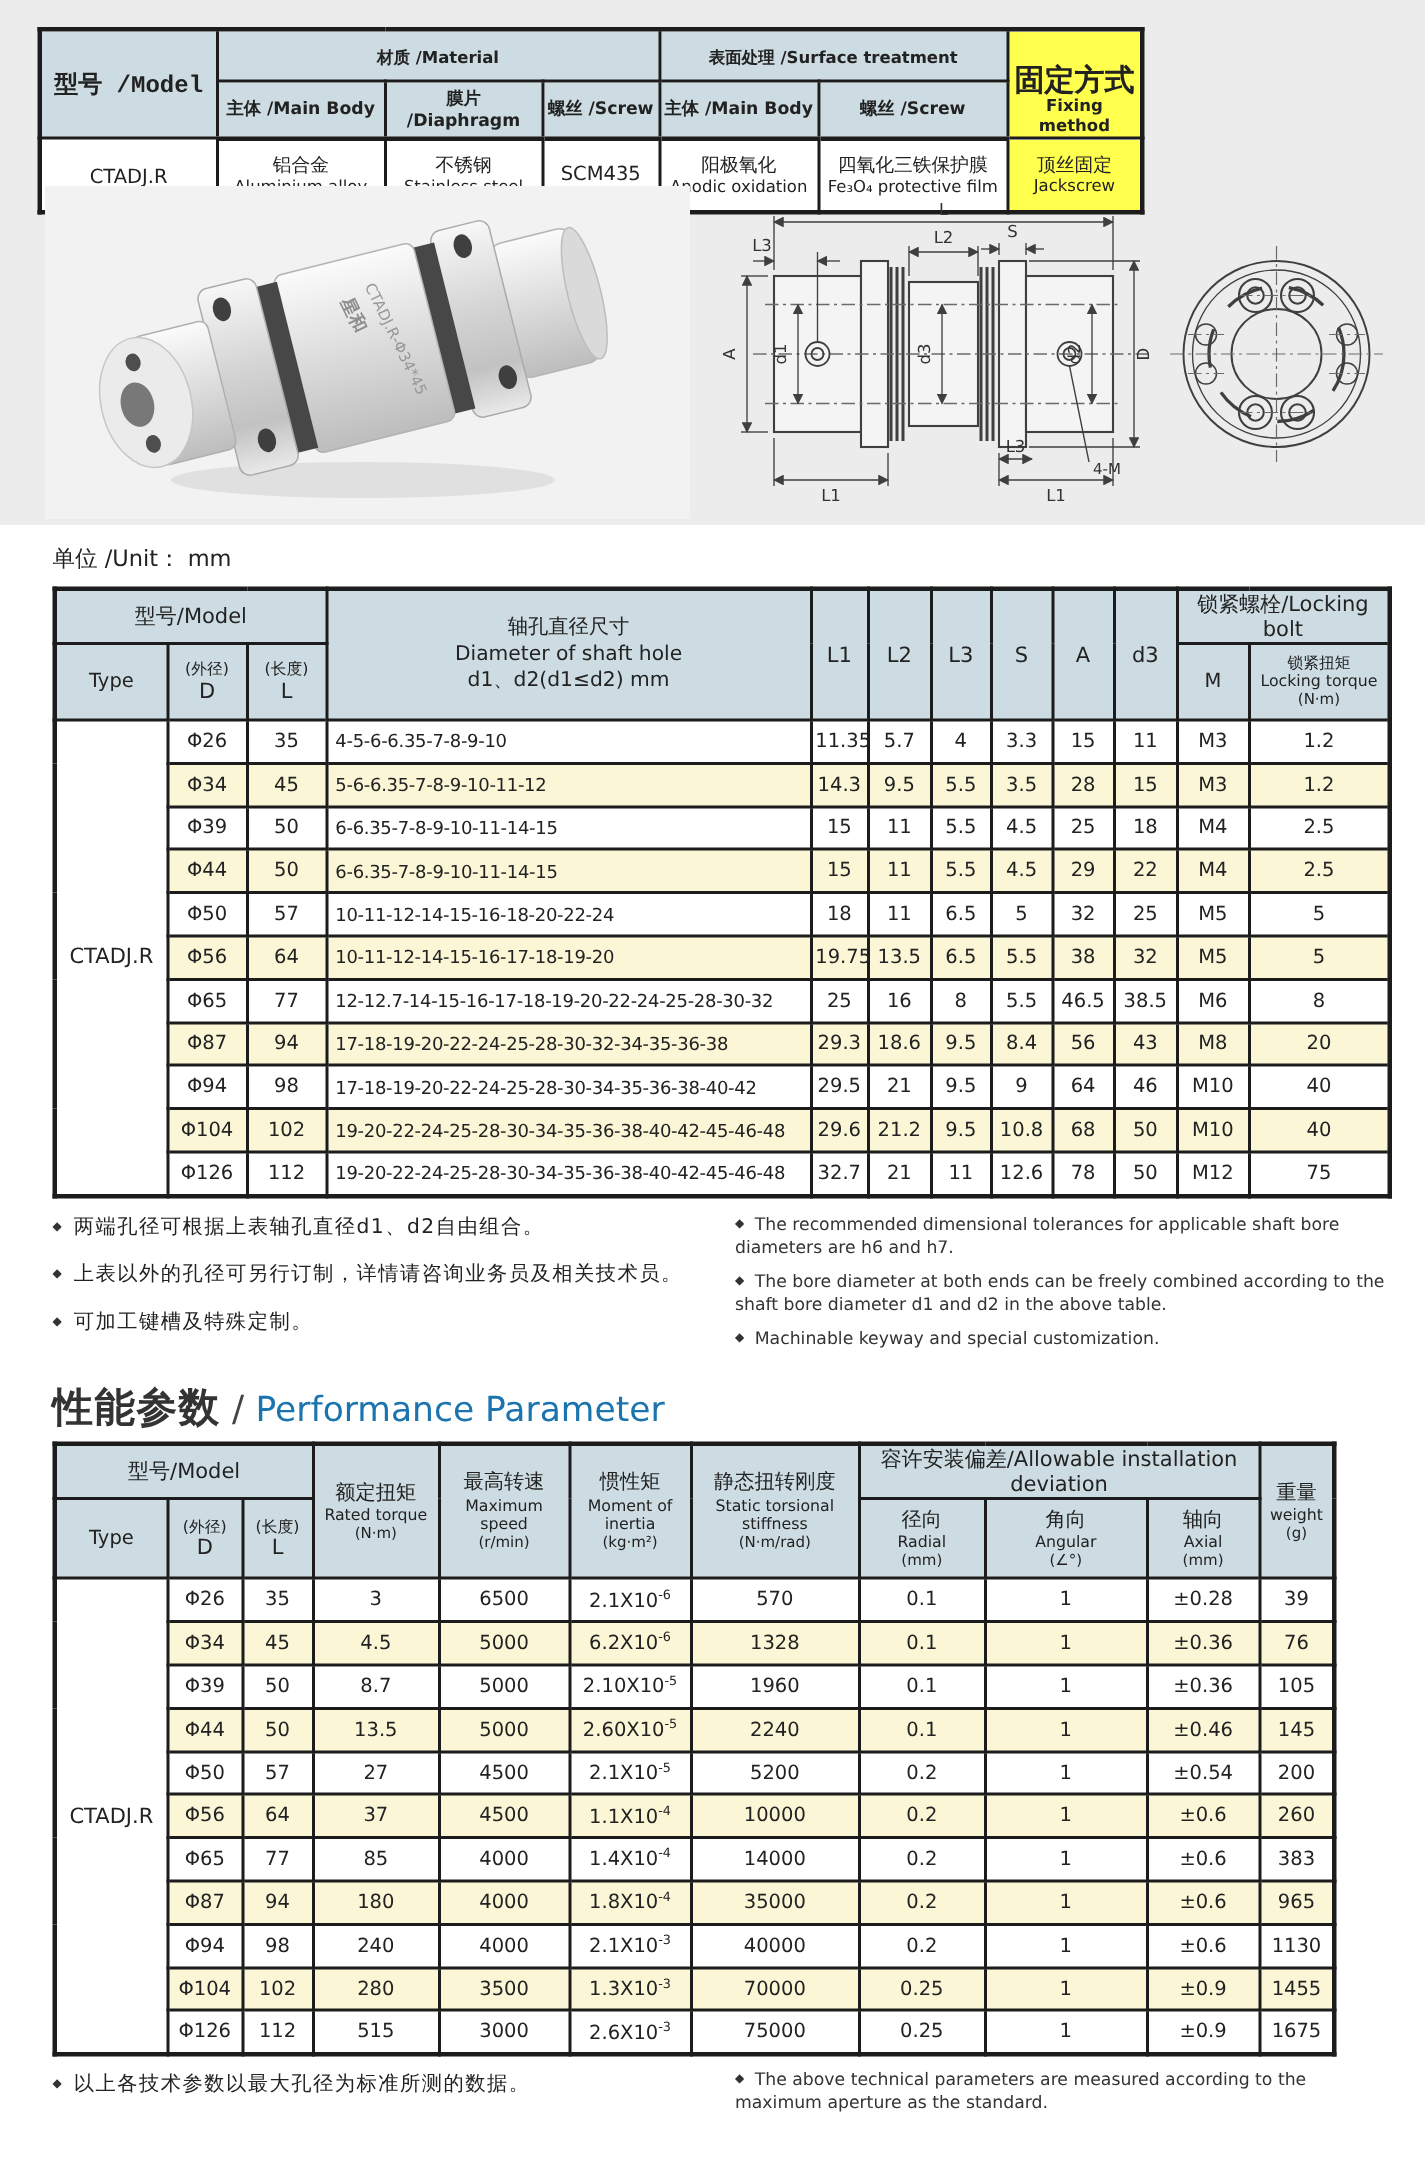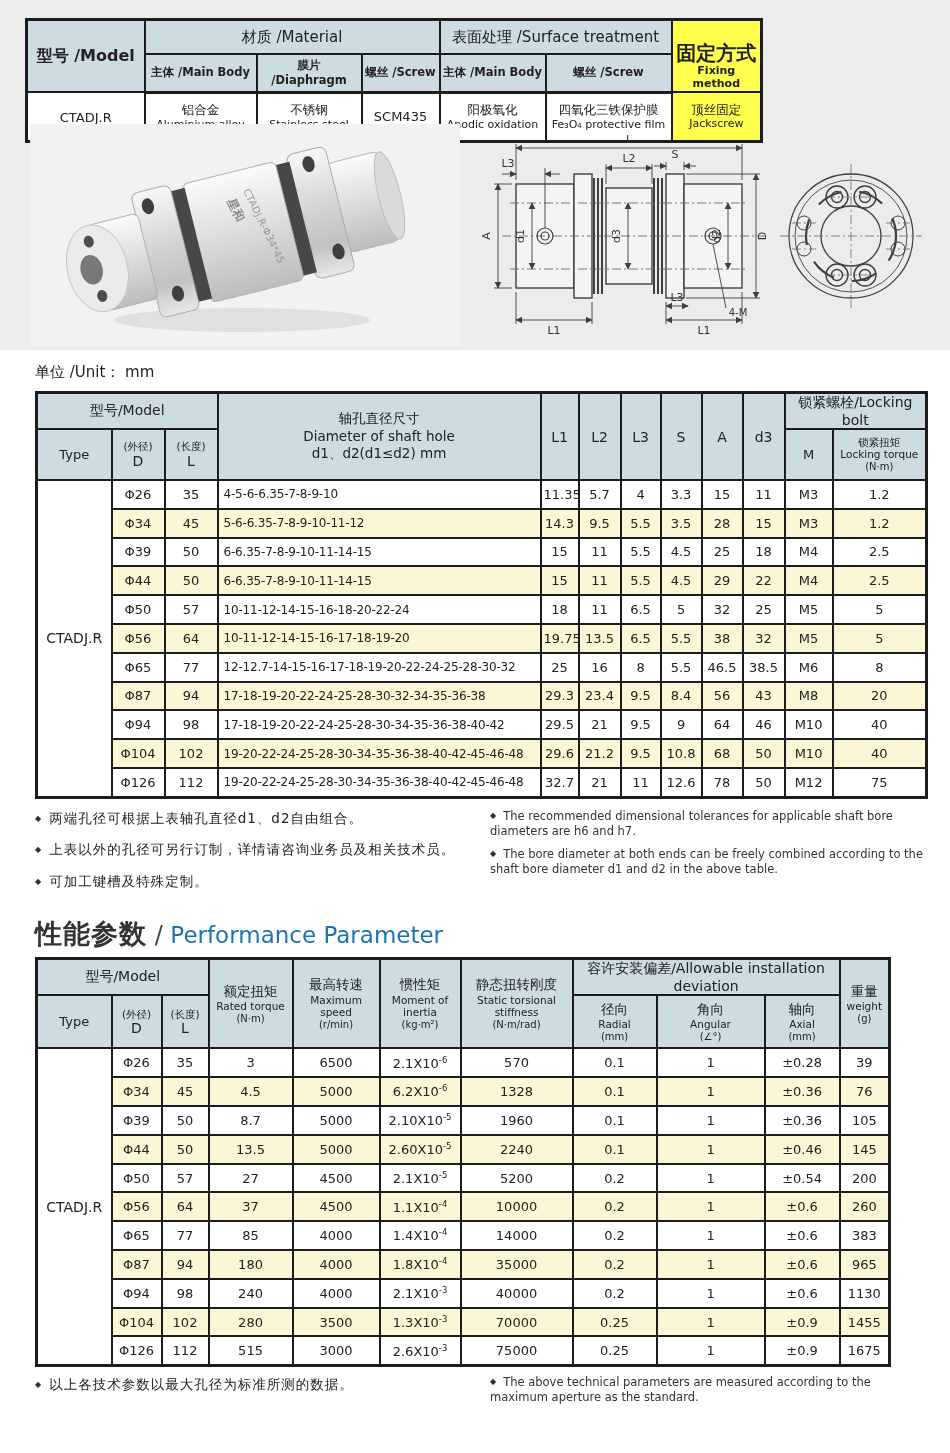--- a/index.html
+++ b/index.html
@@ -18,22 +18,22 @@
   .spec-table th,.spec-table td{
     border:2px solid #1c1c1c;text-align:center;vertical-align:middle;
     padding:1px 2px;overflow:hidden;
   }
   .spec-table .blue{background:#ccdce2;}
   .spec-table .yellow{background:#ffff4d;}
   .spec-table tr.r1 th{height:25px;}
   .spec-table tr.r2 th{height:25px;font-weight:bold;font-size:11.5px;}
   .spec-table tr.r2 th{border-bottom:3px solid #1c1c1c;}
   .spec-table tr.r3 td{height:44px;}
-  .sp-model{font-size:16px;font-weight:bold;}
-  .sp-group{font-size:15px;font-weight:normal;}
+  .sp-model{font-size:16px;font-weight:bold;font-family:Liberation Mono, monospace;}
+  .sp-group{font-size:11px;font-weight:bold;}
   .fix-cn{font-size:20px;font-weight:bold;line-height:1.15;margin-top:20px;}
   .fix-en{font-size:11px;line-height:1.15;}
   .cell-cn{font-size:12.5px;line-height:1.25;}
   .cell-en{font-size:11px;line-height:1.25;}
   .sp-val{font-size:13px;}
   
   .photo-box{position:absolute;left:30px;top:124px;width:430px;height:222px;}
   .drawing-box{position:absolute;left:466px;top:124px;width:470px;height:222px;}
   
   .content{padding:0 20px 0 35px;}
@@ -448,21 +448,21 @@
           <td>46.5</td>
           <td>38.5</td>
           <td>M6</td>
           <td>8</td>
         </tr>
         <tr class="hl">
           <td>Φ87</td>
           <td>94</td>
           <td class="holes">17-18-19-20-22-24-25-28-30-32-34-35-36-38</td>
           <td>29.3</td>
-          <td>23.4</td>
+          <td>18.6</td>
           <td>9.5</td>
           <td>8.4</td>
           <td>56</td>
           <td>43</td>
           <td>M8</td>
           <td>20</td>
         </tr>
         <tr>
           <td>Φ94</td>
           <td>98</td>
@@ -507,20 +507,21 @@
 
   <div class="notes">
     <ul class="notes-cn">
       <li><span class="blt">◆</span><span>两端孔径可根据上表轴孔直径d1、d2自由组合。</span></li>
       <li><span class="blt">◆</span><span>上表以外的孔径可另行订制，详情请咨询业务员及相关技术员。</span></li>
       <li><span class="blt">◆</span><span>可加工键槽及特殊定制。</span></li>
     </ul>
     <ul class="notes-en">
       <li><span class="blt">◆</span><span>The recommended dimensional tolerances for applicable shaft bore diameters are h6 and h7.</span></li>
       <li><span class="blt">◆</span><span>The bore diameter at both ends can be freely combined according to the shaft bore diameter d1 and d2 in the above table.</span></li>
+      <li><span class="blt">◆</span><span>Machinable keyway and special customization.</span></li>
     </ul>
   </div>
 
   <div class="section-head">
     <h2 class="sec-title">
       <span class="sec-cn">性能参数</span><span class="sec-slash"> / </span><span class="sec-en">Performance Parameter</span>
     </h2>
   </div>
 
   <table class="data-table" id="perf-table">

